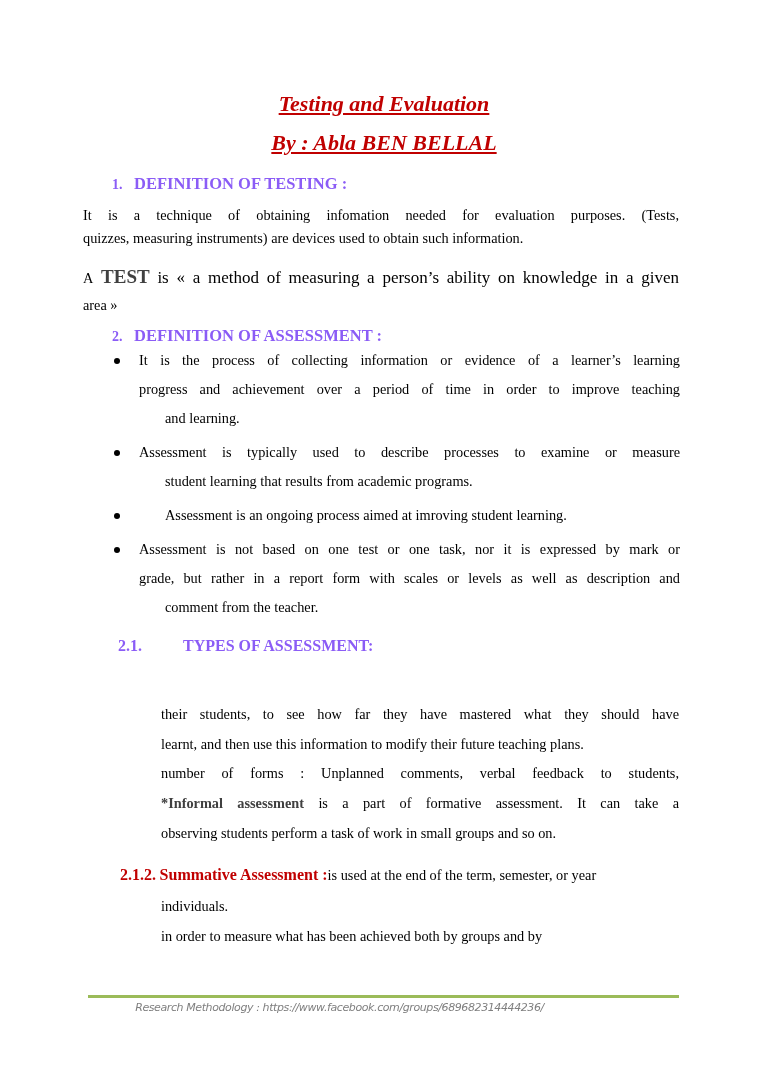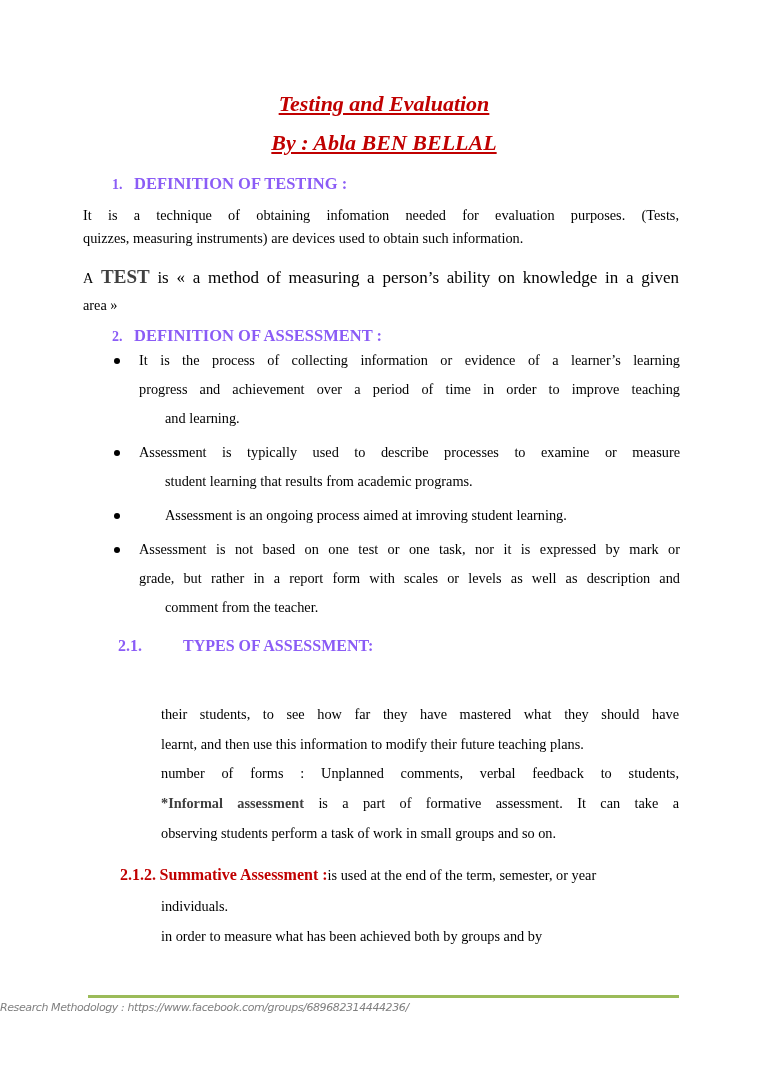--- a/index.html
+++ b/index.html
@@ -119,21 +119,21 @@
       top: 995px;
       width: 591px;
       height: 3px;
       background: #9bbb59;
     }
     .footer-text {
       position: absolute;
       left: 0;
       width: 679px;
       top: 1001px;
-      text-align: left;
+      text-align: center;
       font-family: "DejaVu Sans", sans-serif;
       font-style: italic;
       font-size: 11px;
       color: #7f7f7f;
       letter-spacing: -0.4px;
     }
   </style>
 </head>
 <body>
 

